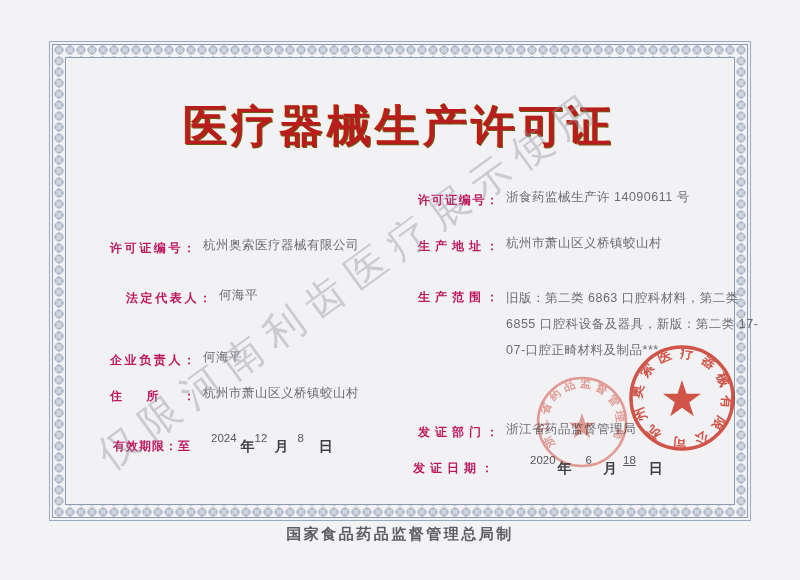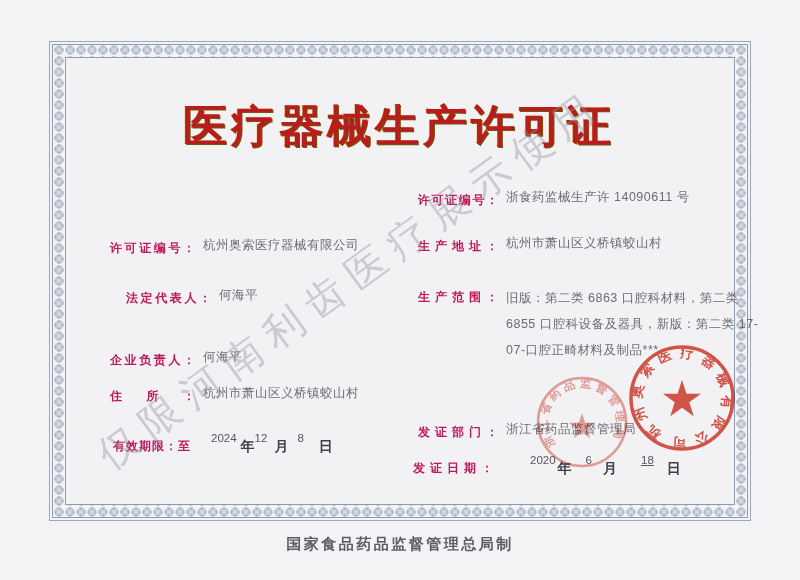--- a/index.html
+++ b/index.html
@@ -42,21 +42,21 @@
   .val{
     font-size:12.5px;color:#6b6d74;margin-left:8px;
     position:relative;top:-3px;letter-spacing:0.5px;
   }
   .val.block{white-space:normal;width:254px;line-height:26px;top:-4px;}
   .num{font-size:11.5px;color:#55575e;position:relative;top:-6px;}
   .unit{font-size:14px;font-weight:700;color:#3f4046;}
   
   .footer{
     position:absolute;left:0;top:525px;width:800px;text-align:center;
-    font-size:15px;font-weight:700;letter-spacing:2.5px;color:#5c5e64;z-index:2;margin-top:10px;
+    font-size:15px;font-weight:700;letter-spacing:2.5px;color:#5c5e64;z-index:2;
   }
   
   .watermark{
     position:absolute;left:20px;top:252px;width:660px;text-align:center;
     transform:rotate(-36deg);
     font-size:40px;letter-spacing:11px;color:rgba(143,146,156,0.40);
     z-index:5;pointer-events:none;white-space:nowrap;
   }
   
   .stamp{position:absolute;z-index:6;mix-blend-mode:multiply;}
@@ -116,21 +116,21 @@
   <span class="num" style="margin-left:9px;">8</span>
   <span class="unit" style="margin-left:15px;">日</span>
 </div>
 
 <div class="row" style="left:413px;top:460px;">
   <span class="lbl w-right">发证日期：</span>
   <span class="num" style="margin-left:37px;">2020</span>
   <span class="unit" style="margin-left:2px;">年</span>
   <span class="num" style="margin-left:14px;">6</span>
   <span class="unit" style="margin-left:11px;">月</span>
-  <span class="num" style="margin-left:24px;text-decoration:underline;">18</span>
+  <span class="num" style="margin-left:6px;text-decoration:underline;">18</span>
   <span class="unit" style="margin-left:13px;">日</span>
 </div>
 
 <div class="footer">国家食品药品监督管理总局制</div>
 
 <div class="watermark">仅限河南利齿医疗展示使用</div>
 
 <svg class="stamp gov" width="100" height="100" viewBox="0 0 100 100">
   <circle cx="50" cy="50" r="44" fill="none" stroke="#d84a38" stroke-width="2.5"></circle>
   <path fill="#d84a38" d="M0,-1 L0.2245,-0.309 L0.9511,-0.309 L0.3633,0.118 L0.5878,0.809 L0,0.382 L-0.5878,0.809 L-0.3633,0.118 L-0.9511,-0.309 L-0.2245,-0.309 Z" transform="translate(50,55) scale(14)"></path>

